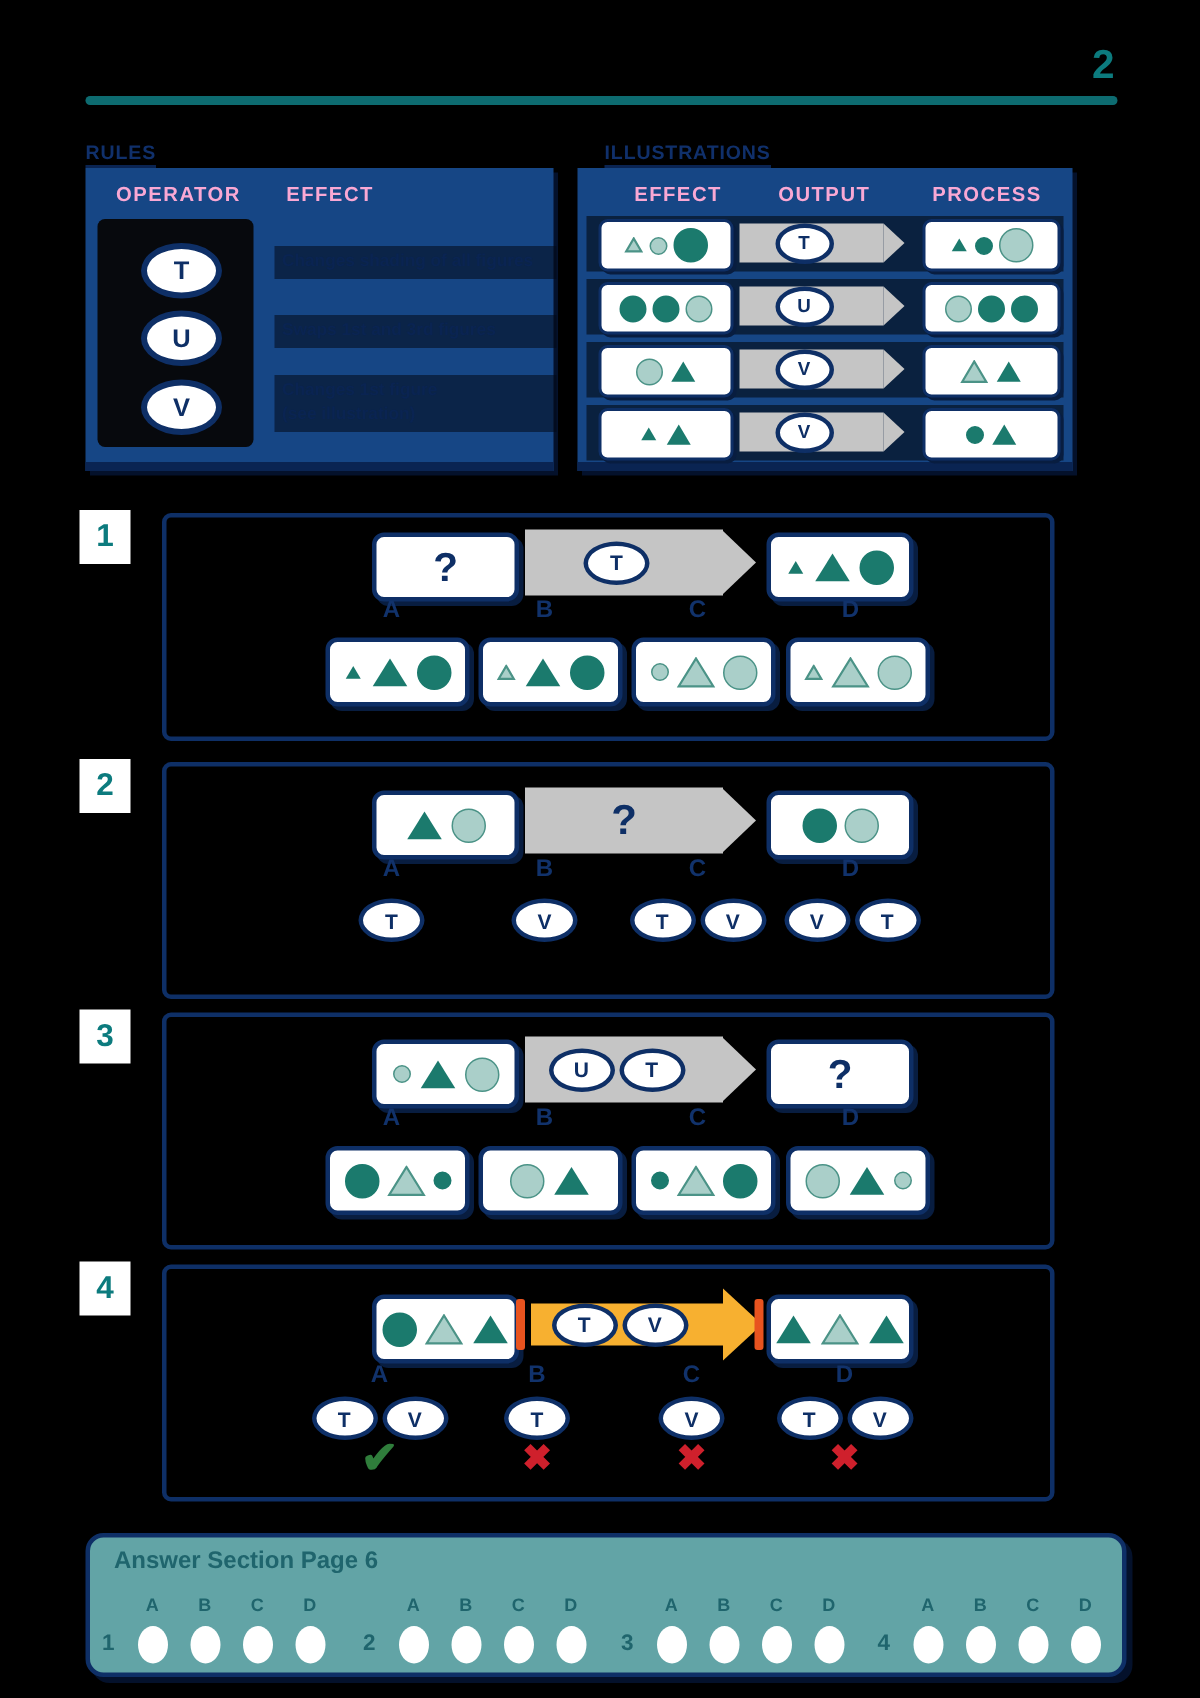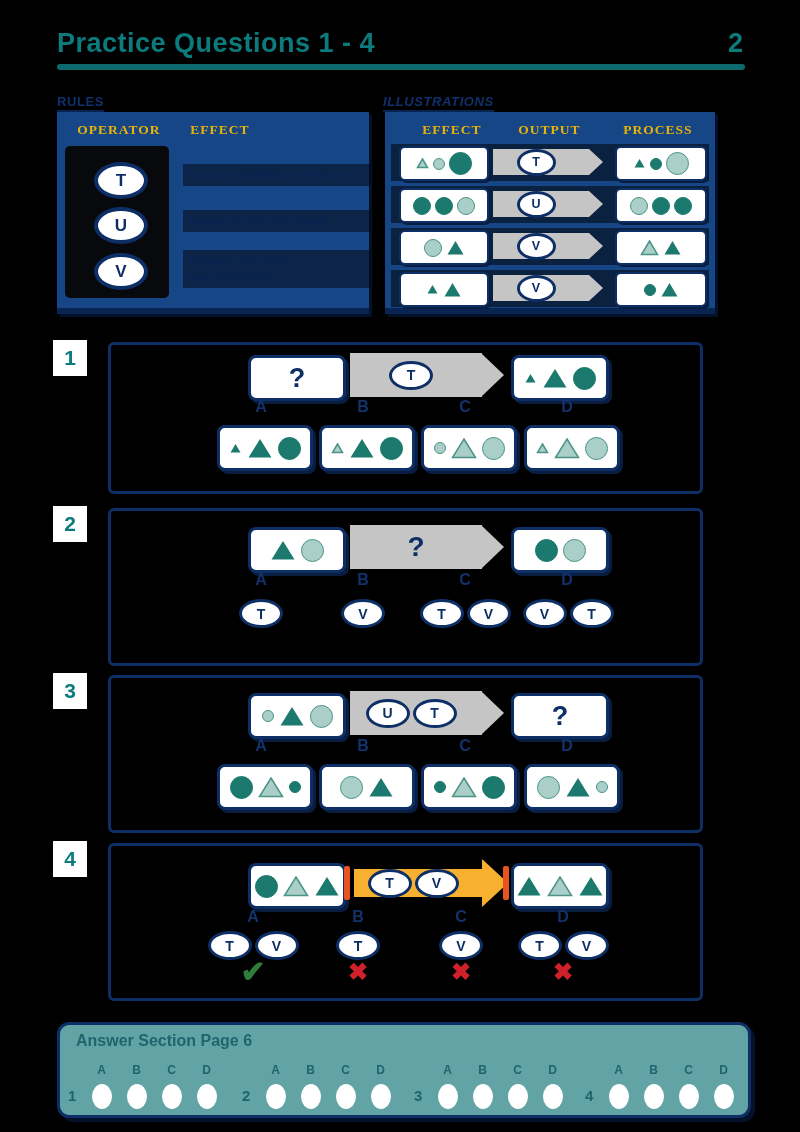--- a/index.html
+++ b/index.html
@@ -7,21 +7,21 @@
         font-family:"Liberation Sans",sans-serif;}
   .abs{position:absolute;}
 
   .title{color:#0c7b7e;font-size:27px;font-weight:bold;letter-spacing:.5px;
          text-shadow:1.5px 1.5px 1px rgba(0,0,0,.85);}
   .rule-line{background:#0d6b70;height:6px;border-radius:3px;}
   .sec-label{color:#10306b;font-size:13px;font-weight:bold;letter-spacing:.6px;
              border-bottom:2px solid #0a2452;padding-bottom:1px;}
 
   .panel{background:#164685;border-bottom:6px solid #0a2452;box-shadow:3px 3px 0 #04112b;}
-  .panel-h{color:#eab308;font-size:13.5px;font-weight:bold;letter-spacing:1px;text-align:center;font-family:Liberation Serif, serif;}
+  .panel-h{color:#f9a8d4;font-size:13.5px;font-weight:bold;letter-spacing:1px;text-align:center;}
   .opblock{background:#07090d;border-radius:5px;}
   .fx-stripe{background:rgba(4,10,22,.55);color:#0a2452;font-weight:bold;font-size:11.5px;
              display:flex;flex-direction:column;justify-content:center;padding:2px 5px;line-height:1.35;}
 
   .op-oval{display:inline-flex;align-items:center;justify-content:center;background:#fff;
            border:3px solid #0e2f66;border-radius:50%;color:#0e2f66;font-weight:bold;
            width:38px;height:23px;font-size:14px;line-height:1;flex:0 0 auto;}
   .op-oval.big{width:46px;height:29px;font-size:17px;border-width:4px;}
   .op-oval.small{width:33px;height:21px;font-size:12.5px;}
 
@@ -67,26 +67,25 @@
   .ans-num{color:#1f656d;font-weight:bold;font-size:15px;margin:0 2px 5px 0;width:14px;text-align:left;}
   .ans-col{width:35px;display:flex;flex-direction:column;align-items:center;gap:7px;}
   .ans-letter{color:#1f656d;font-weight:bold;font-size:12px;}
   .bubble{width:20px;height:25px;background:#fff;border-radius:50%;}
 </style>
 </head>
 <body>
 
 <div id="page">
 
-  <div class="abs title" style="left:57px;top:28px;">Practice Questions 1 - 4</div>
   <div class="abs title" style="left:728px;top:28px;">2</div>
   <div class="abs rule-line" style="left:57px;top:64px;width:688px;"></div>
 
   <div class="abs sec-label" style="left:57px;top:94px;">RULES</div>
-  <div class="abs sec-label" style="left:383px;top:94px;font-style:italic;">ILLUSTRATIONS</div>
+  <div class="abs sec-label" style="left:403px;top:94px;">ILLUSTRATIONS</div>
 
   <div class="abs panel" style="left:57px;top:112px;width:312px;height:196px;">
     <div class="abs panel-h" style="left:12px;top:10px;width:100px;">OPERATOR</div>
     <div class="abs panel-h" style="left:128px;top:10px;width:70px;text-align:center;">EFFECT</div>
     <div class="abs opblock" style="left:8px;top:34px;width:104px;height:152px;">
       <div class="abs" style="left:29px;top:16px;"><span class="op-oval big">T</span></div>
       <div class="abs" style="left:29px;top:61px;"><span class="op-oval big">U</span></div>
       <div class="abs" style="left:29px;top:107px;"><span class="op-oval big">V</span></div>
     </div>
     <div class="abs fx-stripe" style="left:126px;top:52px;width:178px;height:18px;">

